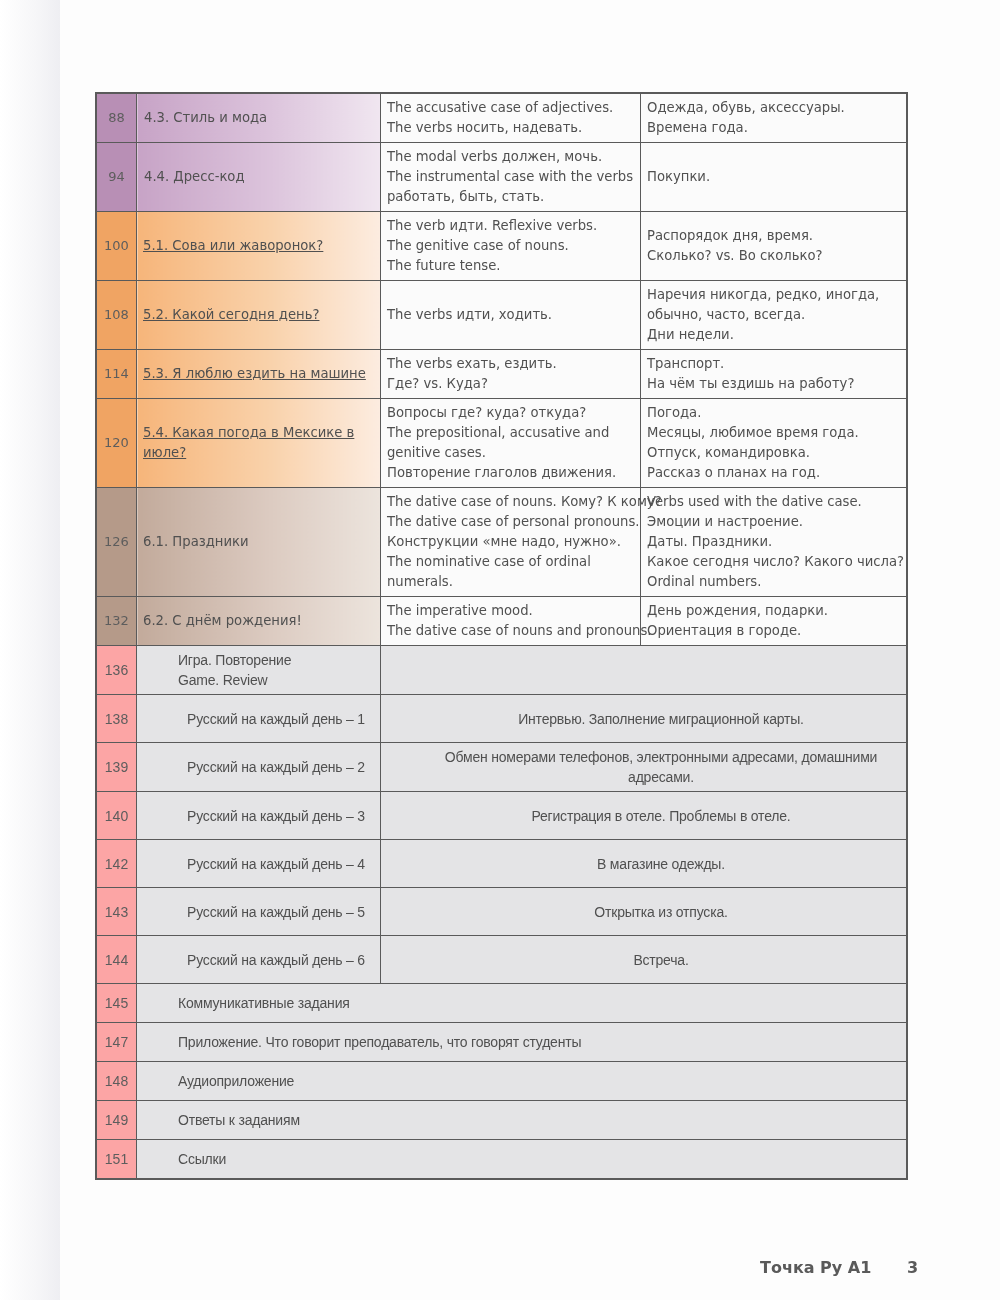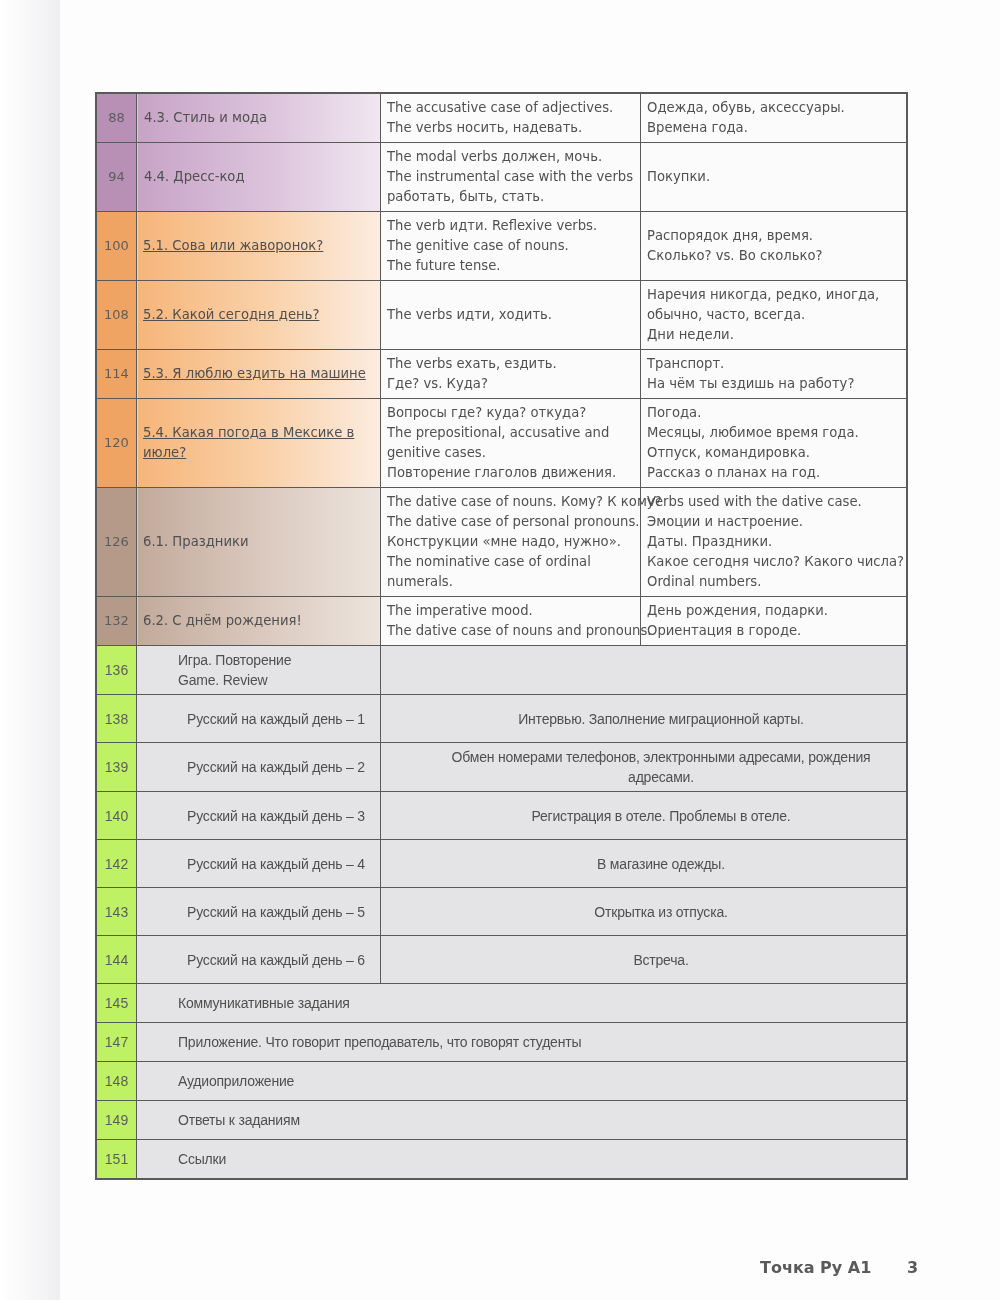--- a/index.html
+++ b/index.html
@@ -40,21 +40,21 @@
   tr.purple td.title { background: linear-gradient(to right, #c7a3c6 0%, #dcc4dc 55%, #f0e6f0 100%); padding-left: 7px; }
   tr.orange td.pg { background: #f0a463; }
   tr.orange td.title { background: linear-gradient(to right, #f6b57a 0%, #f9d2ab 55%, #fcece0 100%); text-decoration: underline; }
   tr.brown td.pg { background: #b59a89; }
   tr.brown td.title { background: linear-gradient(to right, #c2aa9b 0%, #dccbc1 55%, #ece4dd 100%); }
   tr.purple td.gram, tr.purple td.voc,
   tr.orange td.gram, tr.orange td.voc,
   tr.brown td.gram, tr.brown td.voc { background: #fbfbfb; }
 
   tr.gray td { background: #e4e4e6; }
-  tr.gray td.pg { background: #bef264; }
+  tr.gray td.pg { background: #fca5a5; }
   tr.gray td.title, tr.gray td.wide, tr.gray td.desc { font-family: "Liberation Sans", sans-serif; font-size: 14px; letter-spacing: -0.2px; padding-left: 41px; }
   tr.gray td.pg { font-family: "Liberation Sans", sans-serif; font-size: 14px; }
   tr.gray.r136 td { height: 40px; }
   tr.gray.r-eday td { height: 39px; text-align: center; }
   tr.gray.r-bottom td { height: 30px; }
 
   .footer {
     position: absolute; top: 1258px; left: 760px;
     font-family: "DejaVu Sans", sans-serif; font-weight: bold;
     font-size: 16px; color: #5a5a5a;
@@ -185,21 +185,21 @@
         <td class="desc" colspan="2"></td>
       </tr>
       <tr class="gray r-eday">
         <td class="pg">138</td>
         <td class="title">Русский на каждый день – 1</td>
         <td class="desc" colspan="2">Интервью. Заполнение миграционной карты.</td>
       </tr>
       <tr class="gray r-eday">
         <td class="pg">139</td>
         <td class="title">Русский на каждый день – 2</td>
-        <td class="desc" colspan="2">Обмен номерами телефонов, электронными адресами, рождения адресами.</td>
+        <td class="desc" colspan="2">Обмен номерами телефонов, электронными адресами, домашними адресами.</td>
       </tr>
       <tr class="gray r-eday">
         <td class="pg">140</td>
         <td class="title">Русский на каждый день – 3</td>
         <td class="desc" colspan="2">Регистрация в отеле. Проблемы в отеле.</td>
       </tr>
       <tr class="gray r-eday">
         <td class="pg">142</td>
         <td class="title">Русский на каждый день – 4</td>
         <td class="desc" colspan="2">В магазине одежды.</td>

